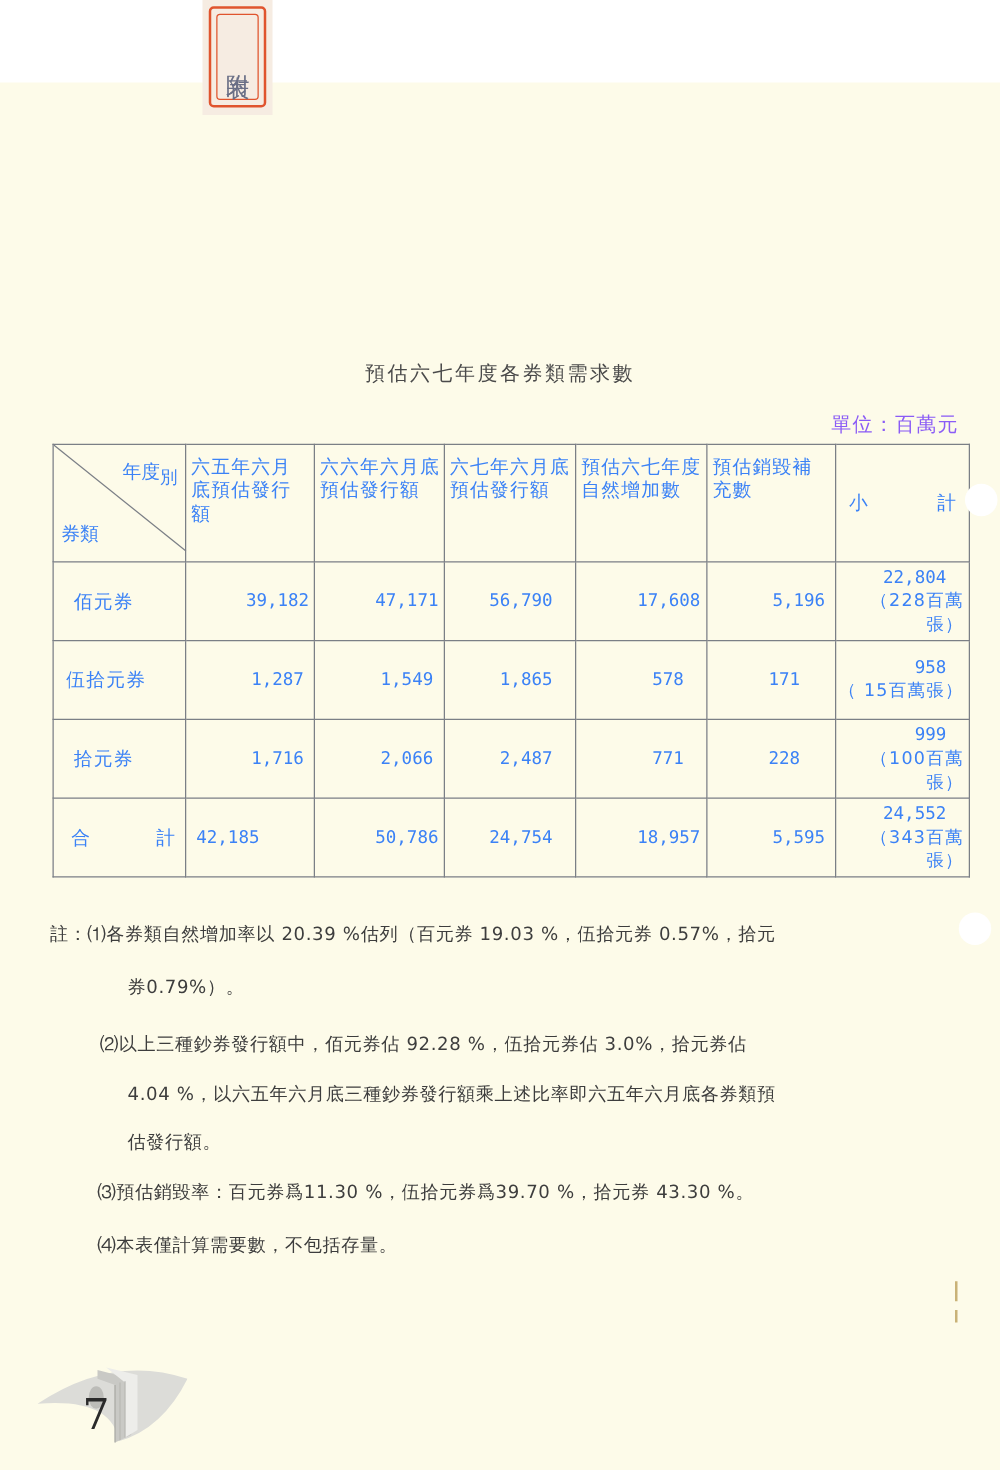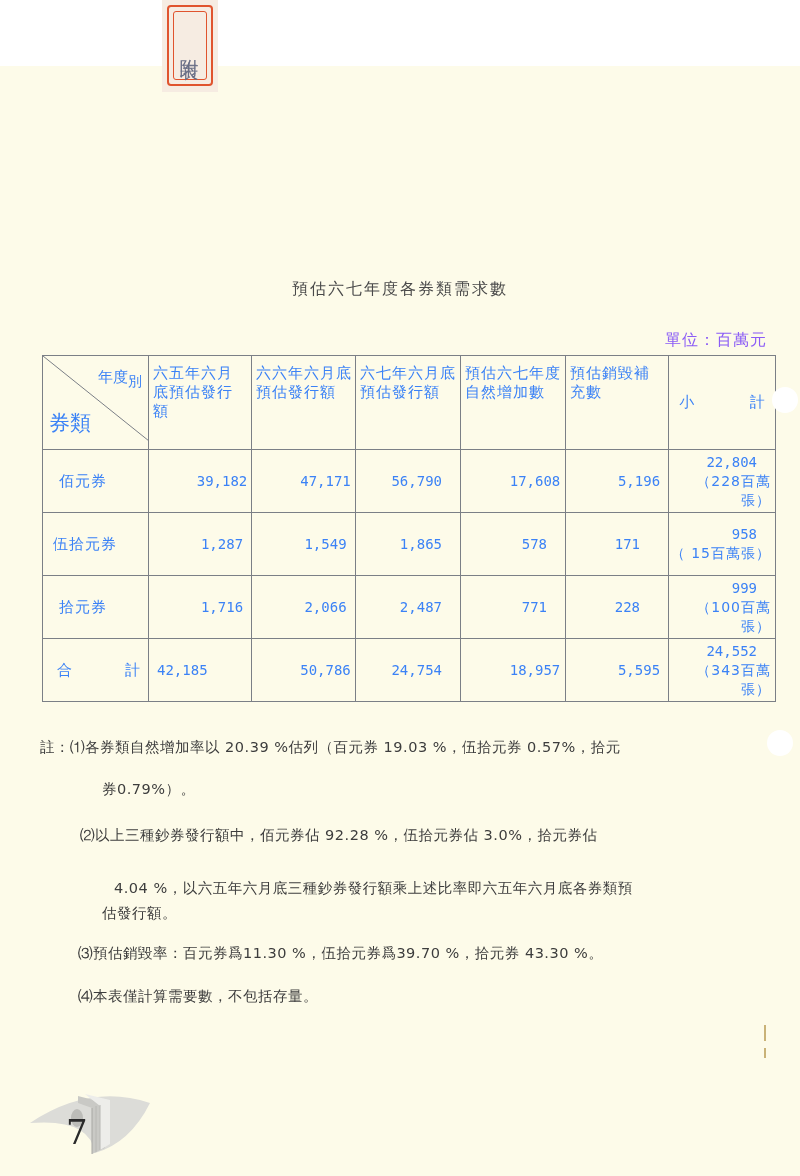--- a/index.html
+++ b/index.html
@@ -24,42 +24,42 @@
   .tab-inner {
     position:absolute; left:4px; top:4px; right:4px; bottom:4px;
     border:1.5px solid #e0542e; border-radius:3px;
     display:flex; align-items:center; justify-content:center;
   }
   .tab-text {
     writing-mode:vertical-rl; font-size:19px; color:#6a6f86; letter-spacing:2px;
     font-family:"DejaVu Sans", sans-serif;
   }
   .title {
-    position:absolute; left:0; width:800px; top:279px; text-align:center;
+    position:absolute; left:0; width:800px; top:289px; text-align:center;
     font-size:16px; letter-spacing:2px; color:#4a4a4a;
   }
   .unit {
     position:absolute; right:33px; top:330px; font-size:16px; color:#8b5cf6; letter-spacing:1px;
   }
   table.main {
     position:absolute; left:42px; top:355px; width:733px;
     border-collapse:collapse; table-layout:fixed;
     font-size:15px;
   }
   table.main td {
     border:1px solid #7b7f86; padding:0; vertical-align:middle;
     color:#3b82f6;
   }
   .hdr td { height:85px; }
   .hdr .h { vertical-align:top; padding:8px 3px 0 4px; line-height:19px; font-size:15px; letter-spacing:1px; }
   .corner { position:relative; }
   .corner svg { position:absolute; left:0; top:0; }
   .corner .yr { position:absolute; right:6px; top:12px; font-size:15px; }
   .corner .yr small { font-size:14px; position:relative; top:4px; }
-  .corner .cat { position:absolute; left:6px; bottom:12px; font-size:21px; }
+  .corner .cat { position:absolute; left:6px; bottom:12px; font-size:15px; }
   .subtotal-hdr { text-align:center; font-size:15px; }
   .subtotal-hdr span { display:inline-block; }
   .row td { height:62px; }
   .lbl { padding-left:16px !important; font-size:15px; letter-spacing:1px; }
   .lbl-total { display:flex; justify-content:space-between; padding:0 8px 0 14px; }
   .num { text-align:right; padding-right:18px !important; font-family:"DejaVu Sans Mono", monospace; font-size:14px; color:#333; }
   .num.c { text-align:center; padding-right:0 !important;padding-left:44px; }
   .sub { text-align:right; padding-right:4px !important; line-height:19px; }
   .sub .v { font-family:"DejaVu Sans Mono", monospace; font-size:14px; padding-right:14px; display:block; }
   .sub .s { font-size:14px; display:block; letter-spacing:1px; }
@@ -173,21 +173,21 @@
       <span class="s">（343百萬張）</span>
     </td>
   </tr>
 </tbody>
   </table>
 
 <div class="notes">
   <div class="note-line" style="left:0; top:0;">註：⑴各券類自然增加率以 20.39 %估列（百元券 19.03 %，伍拾元券 0.57%，拾元</div>
   <div class="note-line" style="left:62px; top:42px;">券0.79%）。</div>
   <div class="note-line" style="left:40px; top:88px;">⑵以上三種鈔券發行額中，佰元券佔 92.28 %，伍拾元券佔 3.0%，拾元券佔</div>
-  <div class="note-line" style="left:74px; top:128px;margin-top:13px;">4.04 %，以六五年六月底三種鈔券發行額乘上述比率即六五年六月底各券類預</div>
+  <div class="note-line" style="left:62px; top:128px;">4.04 %，以六五年六月底三種鈔券發行額乘上述比率即六五年六月底各券類預</div>
   <div class="note-line" style="left:62px; top:166px;">估發行額。</div>
   <div class="note-line" style="left:38px; top:206px;">⑶預估銷毀率：百元券爲11.30 %，伍拾元券爲39.70 %，拾元券 43.30 %。</div>
   <div class="note-line" style="left:38px; top:249px;">⑷本表僅計算需要數，不包括存量。</div>
 </div>
 
 <div class="hole" style="left:772px; top:387px;"></div>
 <div class="hole" style="left:767px; top:730px;"></div>
 
 <div class="edge-mark" style="top:1025px; height:16px;"></div>
 <div class="edge-mark" style="top:1048px; height:10px;"></div>

